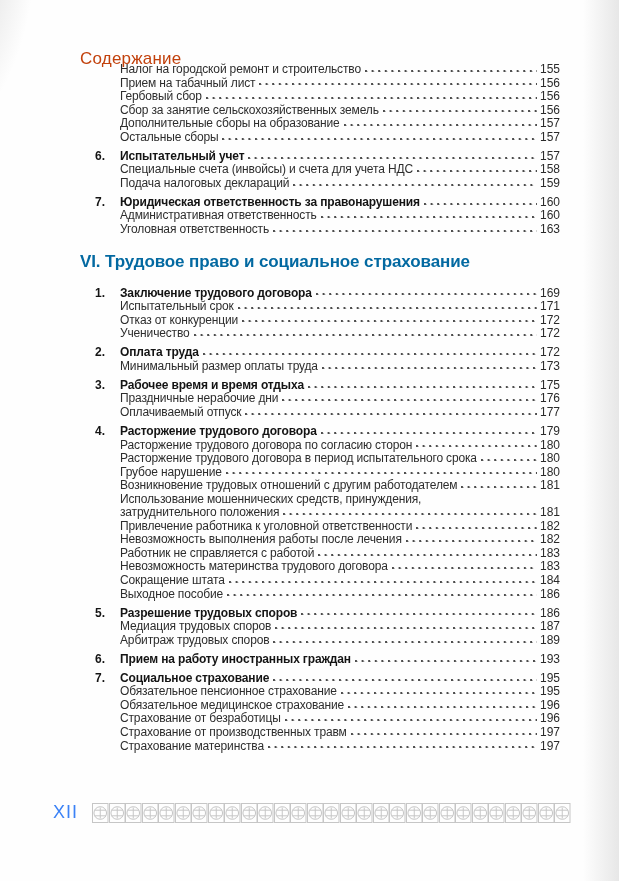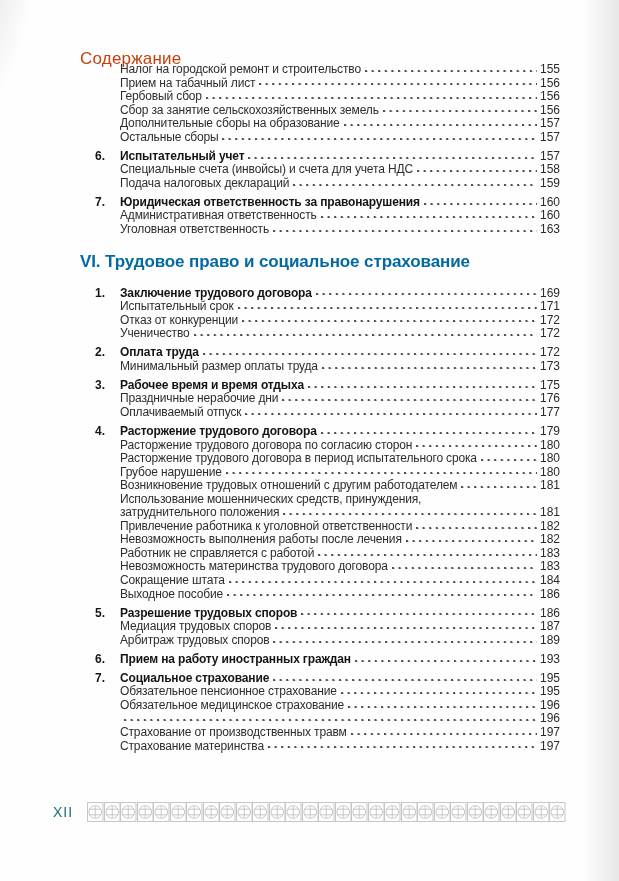--- a/index.html
+++ b/index.html
@@ -49,21 +49,21 @@
     background-image: radial-gradient(circle at 1.2px 1.2px, #4c4c4c 1.05px, rgba(0,0,0,0) 1.35px);
     background-size: 6.6px 3.2px; background-repeat: repeat-x;
   }
   .toc-row.no-leader .toc-dots { background-image: none; }
   .toc-page { flex: none; width: 26px; text-align: left; font-weight: 400; color: #2a2a2a; letter-spacing: 0; }
   .toc-row.no-leader .toc-page { width: 0; }
   .page-footer {
     position: absolute; left: 53px; top: 802px;
     display: flex; align-items: center;
   }
-  .footer-page-number { font-size: 14px; color: #0f766e; letter-spacing: 1px; }
+  .footer-page-number { font-size: 18px; color: #3b82f6; letter-spacing: 1px; }
   .ornament-band { display: flex; margin-left: 14px; }
   .ornament-band svg { display: block; }
 </style>
 </head>
 <body>
 
 <div class="edge-topleft"></div>
 <div class="edge-right"></div>
 
 <div class="running-header">Содержание</div>
@@ -311,20 +311,21 @@
     <span class="toc-page">195</span>
   </div>
     <div class="toc-row">
     <span class="toc-num"></span>
     <span class="toc-title">Обязательное медицинское страхование</span>
     <span class="toc-dots"></span>
     <span class="toc-page">196</span>
   </div>
     <div class="toc-row">
     <span class="toc-num"></span>
+    <span class="toc-title">Страхование от безработицы</span>
     <span class="toc-dots"></span>
     <span class="toc-page">196</span>
   </div>
     <div class="toc-row">
     <span class="toc-num"></span>
     <span class="toc-title">Страхование от производственных травм</span>
     <span class="toc-dots"></span>
     <span class="toc-page">197</span>
   </div>
     <div class="toc-row">

